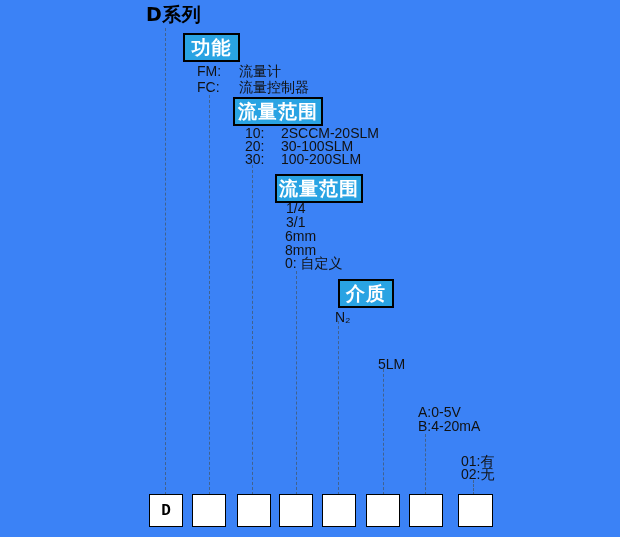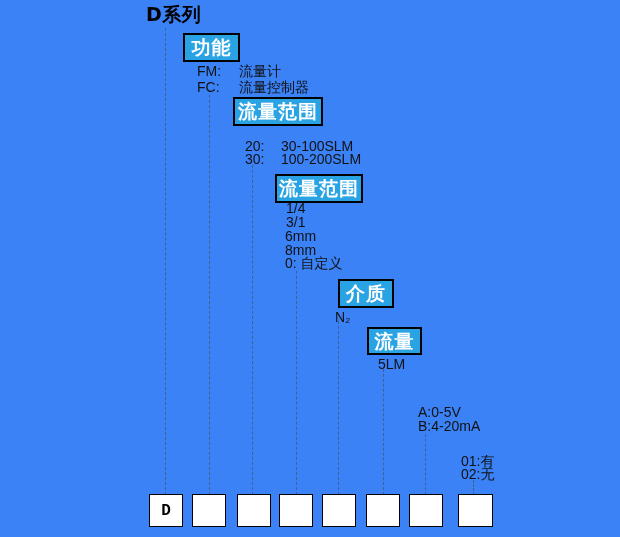--- a/index.html
+++ b/index.html
@@ -96,20 +96,24 @@
     <span class="v">流量计</span>
   </div>
   <div class="opt" style="left:197px; top:81px">
     <span class="k" style="width:38px">FC:</span>
     <span class="v">流量控制器</span>
   </div>
 
   <div class="label-box" style="left:233px; top:97px; width:90px; height:29px">
     <span>流量范围</span>
   </div>
+  <div class="opt" style="left:245px; top:127px">
+    <span class="k" style="width:32px">10:</span>
+    <span class="v">2SCCM-20SLM</span>
+  </div>
   <div class="opt" style="left:245px; top:140px">
     <span class="k" style="width:32px">20:</span>
     <span class="v">30-100SLM</span>
   </div>
   <div class="opt" style="left:245px; top:153px">
     <span class="k" style="width:32px">30:</span>
     <span class="v">100-200SLM</span>
   </div>
 
   <div class="label-box" style="left:275px; top:174px; width:88px; height:29px">
@@ -119,23 +123,20 @@
   <div class="opt" style="left:286px; top:216px">3/1</div>
   <div class="opt" style="left:285px; top:230px">6mm</div>
   <div class="opt" style="left:285px; top:244px">8mm</div>
   <div class="opt" style="left:285px; top:257px">0: 自定义</div>
 
   <div class="label-box" style="left:338px; top:279px; width:56px; height:29px">
     <span>介质</span>
   </div>
   <div class="opt" style="left:335px; top:311px">N₂</div>
 
-  <div class="label-box" style="left:367px; top:327px; width:55px; height:28px">
-    <span>流量</span>
-  </div>
   <div class="opt" style="left:378px; top:358px">5LM</div>
 
   <div class="opt" style="left:418px; top:406px">A:0-5V</div>
   <div class="opt" style="left:418px; top:420px">B:4-20mA</div>
 
   <div class="opt" style="left:461px; top:455px; z-index:1">01:有</div>
   <div class="opt" style="left:461px; top:468px; z-index:1">02:无</div>
 
   <div class="code-box" style="left:149px">D</div>
   <div class="code-box" style="left:192px"></div>

